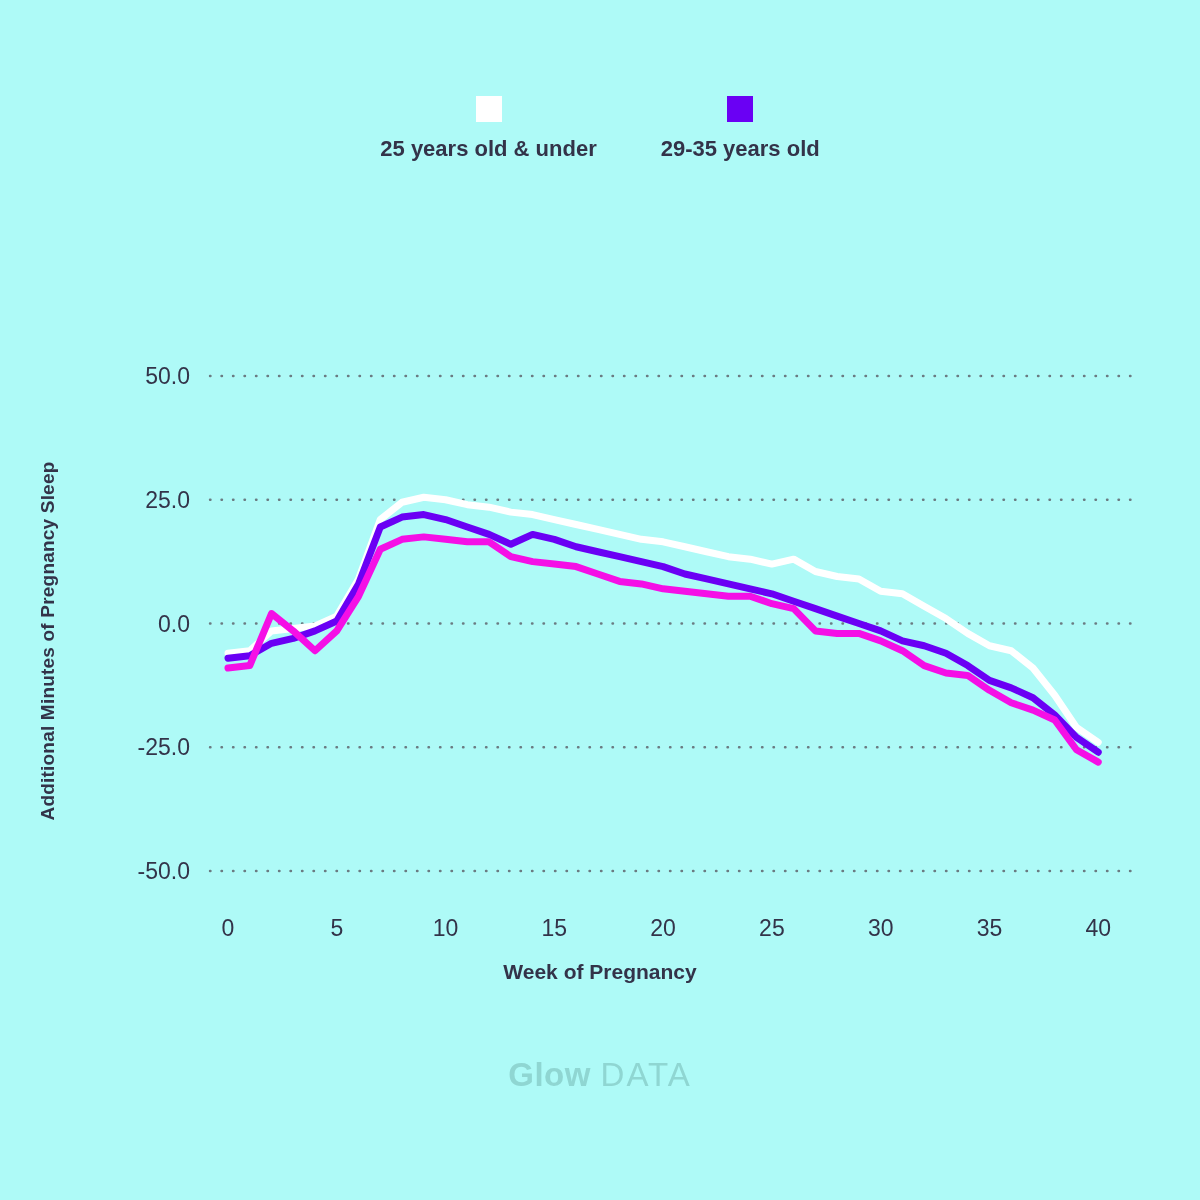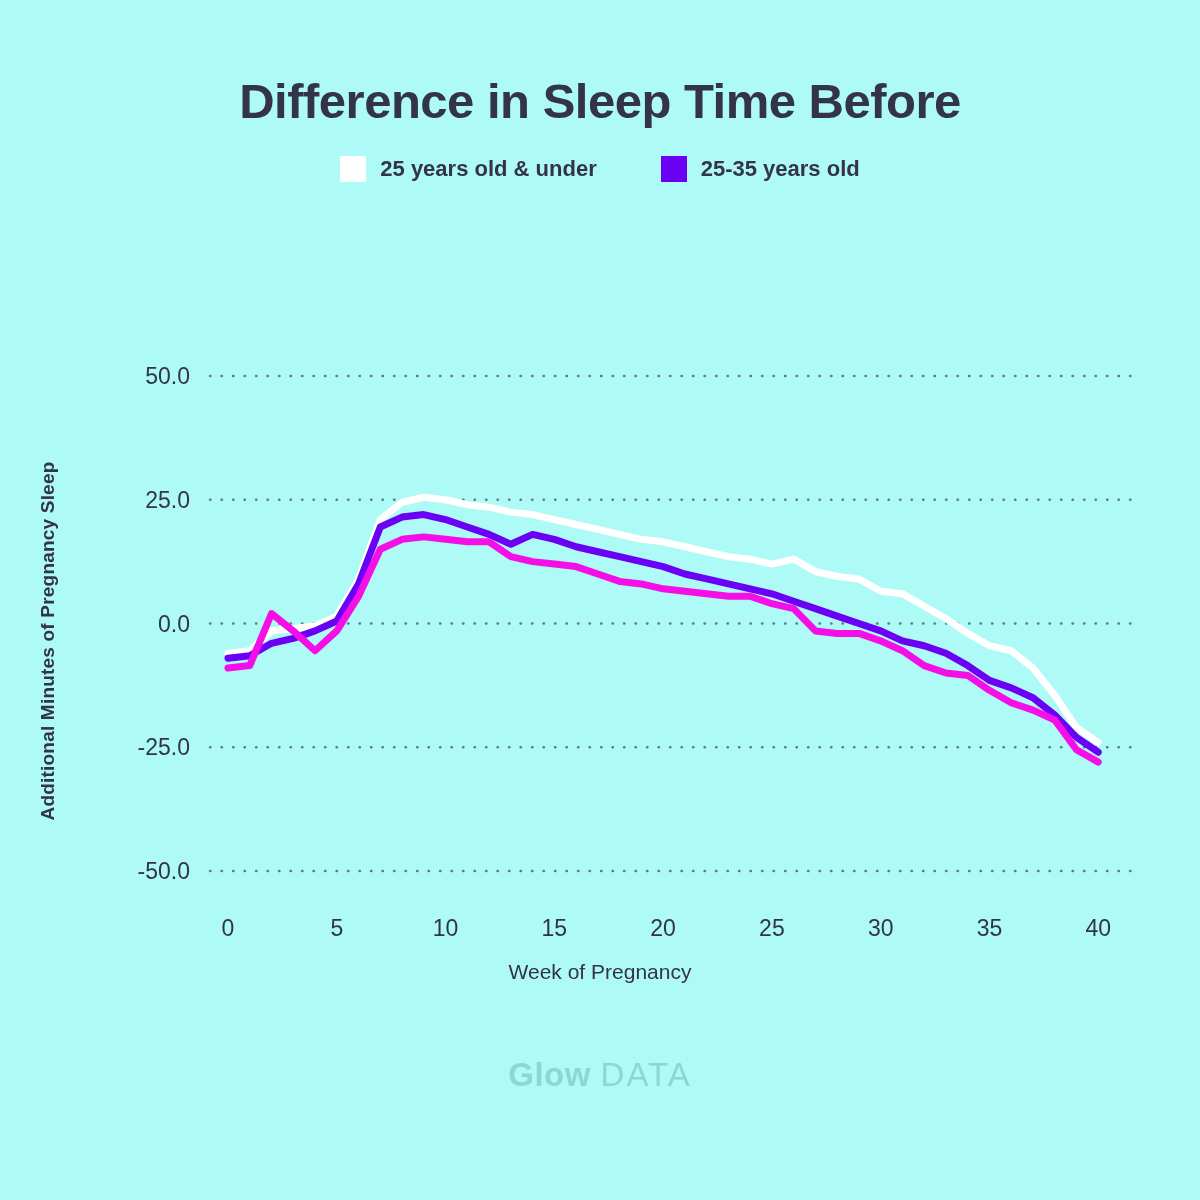--- a/index.html
+++ b/index.html
@@ -44,20 +44,21 @@
     display: flex;
     justify-content: center;
     align-items: center;
     gap: 64px;
     margin-top: 24px;
   }
   .legend-item {
     display: flex;
     align-items: center;
     gap: 14px;
+    flex-direction: column;
   }
   .legend-swatch {
     width: 26px;
     height: 26px;
     display: block;
     flex: 0 0 auto;
   }
   .legend-label {
     color: #333349;
     font-size: 22px;
@@ -86,21 +87,21 @@
     letter-spacing: 0.2px;
   }
   .x-axis-title {
     position: absolute;
     left: 0;
     top: 630px;
     width: 1200px;
     text-align: center;
     color: #333349;
     font-size: 21px;
-    font-weight: normal;
+    font-weight: bold;
   }
   svg.plot {
     position: absolute;
     left: 0;
     top: 0;
     width: 1200px;
     height: 700px;
     display: block;
   }
   .tick-text {
@@ -139,31 +140,30 @@
     letter-spacing: 3.2px;
   }
 </style>
 </head>
 <body>
 
 <div class="infographic">
 
   <div class="title-block">
     <h1 class="chart-title">
-      <span class="tline">Difference in Sleep Time Before</span>
     </h1>
 
     <div class="legend">
       <div class="legend-item">
         <span class="legend-swatch" style="background:#ffffff"></span>
         <span class="legend-label">25 years old &amp; under</span>
       </div>
       <div class="legend-item">
         <span class="legend-swatch" style="background:#6a00f4"></span>
-        <span class="legend-label">25-35 years old</span>
+        <span class="legend-label">29-35 years old</span>
       </div>
     </div>
   </div>
 
   <div class="plot-wrap">
     <div class="y-axis-title">Additional Minutes of Pregnancy Sleep</div>
     <div class="x-axis-title">Week of Pregnancy</div>
     <svg class="plot" viewBox="0 0 1200 700" preserveAspectRatio="none">
       <g id="gridlines">
           <line x1="210" x2="1136" y1="46" y2="46" stroke="#6b7b82" stroke-width="2.4" stroke-linecap="round" stroke-dasharray="0.5 11"></line>

